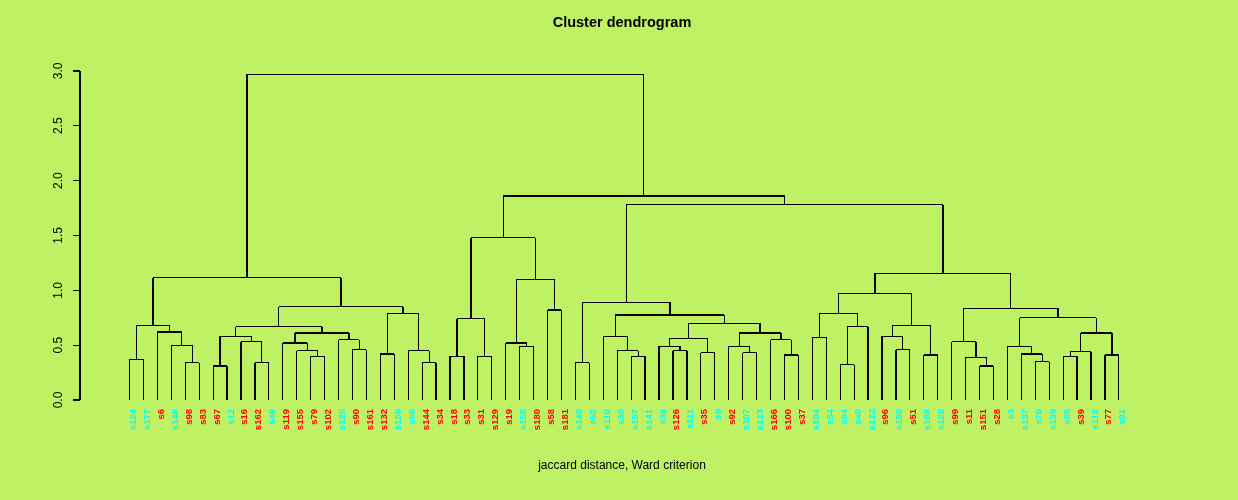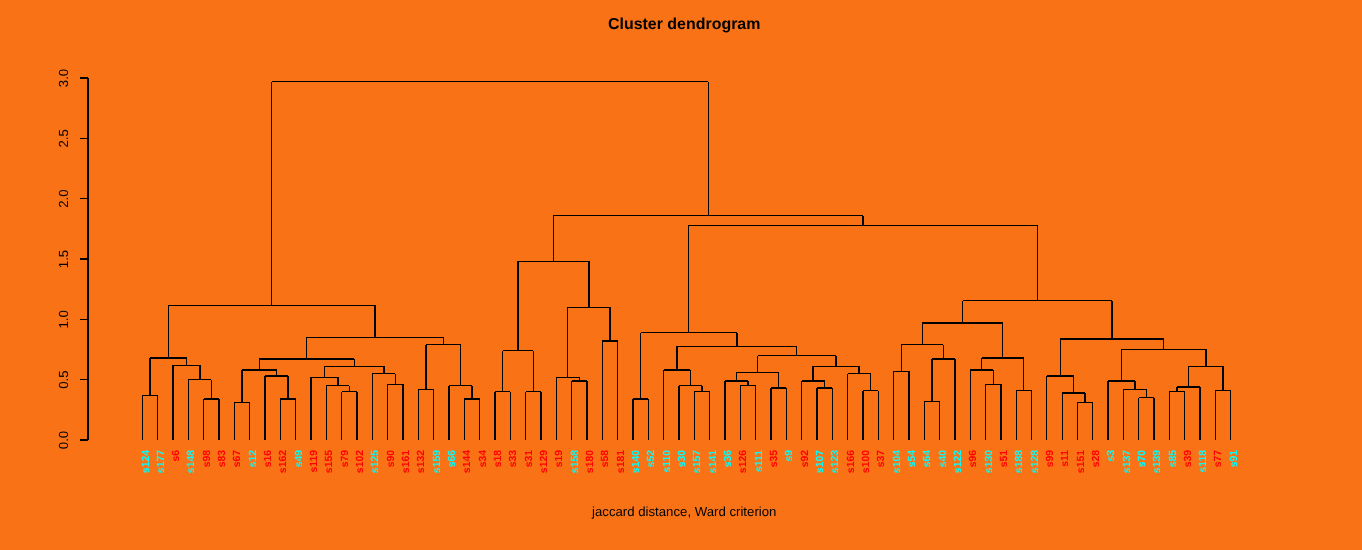--- a/index.html
+++ b/index.html
@@ -1,19 +1,19 @@
 <!DOCTYPE html>
 <html><head>
 <meta charset="utf-8">
 <style>
   html,body{margin:0;padding:0;background:#ffffff;}
   .canvas{
     position:relative;
     width:1238px;height:500px;
-    background:#f97316;
+    background:#bef264;
     font-family:"Liberation Sans", sans-serif;
     overflow:hidden;
   }
   .page-title{
     position:absolute;
     left:0;top:14px;width:1244px;
     text-align:center;
     font-size:14.5px;
     font-weight:bold;
     color:#000000;

